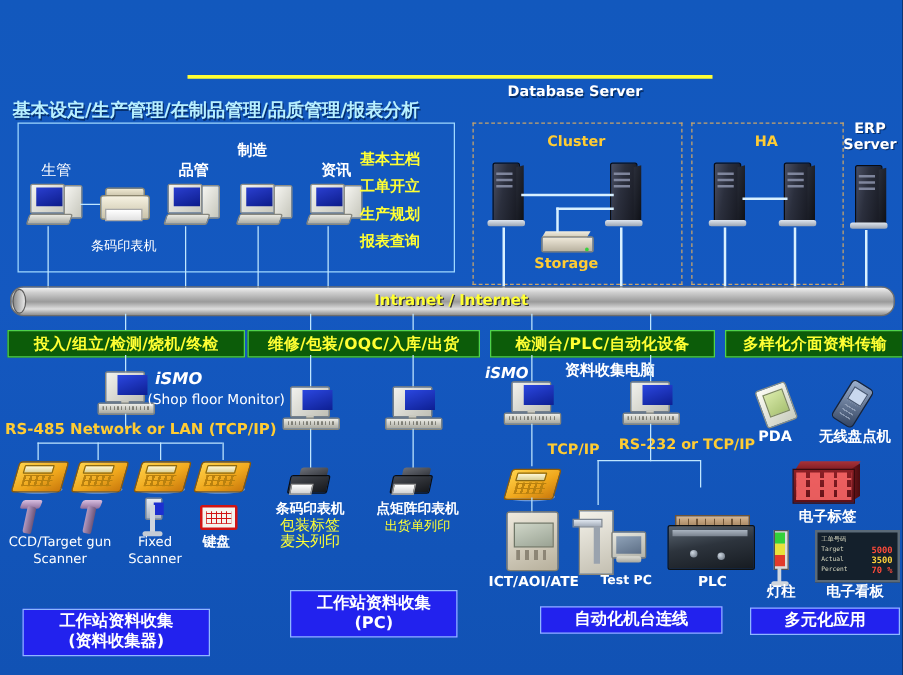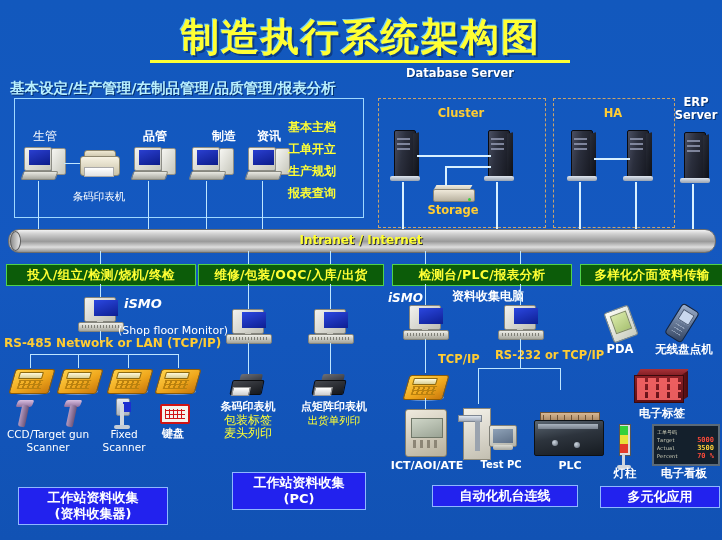--- a/index.html
+++ b/index.html
@@ -238,21 +238,20 @@
   .plc .strip{position:absolute;left:4px;top:12px;width:60px;height:5px;
      background:linear-gradient(180deg,#aab4c0,#79828e);}
   .plc .knob{position:absolute;width:6px;height:6px;border-radius:50%;
      background:radial-gradient(circle at 35% 35%,#cfd8e2,#5d6774);}
 </style>
 </head>
 <body>
 
 <div id="page">
 
-  <div class="abs nosel" id="title">制造执行系统架构图</div>
   <div class="abs" id="title-underline"></div>
 
   <div class="abs nosel" id="left-head">基本设定/生产管理/在制品管理/品质管理/报表分析</div>
   <div class="abs" id="left-box"></div>
 
   <div class="abs nosel wt" style="left:22px;top:128px;width:46px;text-align:center;font-size:12px;font-weight:normal;">生管</div>
   <div class="dev pc" style="left:22px;top:147px;">
     <div class="mon">
         <div class="scr"></div>
       </div>
@@ -270,21 +269,21 @@
 
   <div class="abs nosel wt" style="left:132px;top:128px;width:46px;text-align:center;font-size:12px;font-weight:bold;">品管</div>
   <div class="dev pc" style="left:132px;top:147px;">
     <div class="mon">
         <div class="scr"></div>
       </div>
       <div class="twr"></div>
       <div class="kbd"></div>
   </div>
 
-  <div class="abs nosel wt" style="left:190px;top:128px;width:46px;text-align:right;font-size:12px;font-weight:bold;">制造</div>
+  <div class="abs nosel wt" style="left:190px;top:112px;width:46px;text-align:left;font-size:12px;font-weight:bold;">制造</div>
   <div class="dev pc" style="left:190px;top:147px;">
     <div class="mon">
         <div class="scr"></div>
       </div>
       <div class="twr"></div>
       <div class="kbd"></div>
   </div>
 
   <div class="abs nosel wt" style="left:246px;top:128px;width:46px;text-align:center;font-size:12px;font-weight:bold;">资讯</div>
   <div class="dev pc" style="left:246px;top:147px;">
@@ -376,39 +375,39 @@
       <div class="base"></div>
   </div>
   <div class="abs vl2" style="left:692px;top:184px;height:47px;"></div>
 
   <div class="abs" id="bus"></div>
   <div class="abs" id="bus-cap"></div>
   <div class="abs nosel" id="bus-label">Intranet / Internet</div>
 
   <div class="abs greenbar" style="left:6px;top:264px;width:188px;">投入/组立/检测/烧机/终检</div>
   <div class="abs greenbar" style="left:198px;top:264px;width:184px;">维修/包装/OQC/入库/出货</div>
-  <div class="abs greenbar" style="left:392px;top:264px;width:178px;">检测台/PLC/报表分析</div>
+  <div class="abs greenbar" style="left:392px;top:264px;width:178px;">检测台/PLC/自动化设备</div>
   <div class="abs greenbar" style="left:580px;top:264px;width:142px;">多样化介面资料传输</div>
 
   <div class="abs vl" style="left:100px;top:251px;height:13px;"></div>
   <div class="abs vl" style="left:248px;top:251px;height:13px;"></div>
   <div class="abs vl" style="left:330px;top:251px;height:13px;"></div>
   <div class="abs vl" style="left:425px;top:251px;height:13px;"></div>
   <div class="abs vl" style="left:520px;top:251px;height:13px;"></div>
 
   <div class="abs vl" style="left:100px;top:284px;height:14px;"></div>
   <div class="dev pc2" style="left:78px;top:297px;">
     <div class="mon">
         <div class="scr"></div>
       </div>
       <div class="neck"></div>
       <div class="kbd"></div>
   </div>
   <div class="abs nosel wt" style="left:124px;top:296px;font-size:13px;font-weight:bold;font-style:italic;">iSMO</div>
-  <div class="abs nosel wt" style="left:118px;top:324px;font-size:11px;text-align:right;">(Shop floor Monitor)</div>
+  <div class="abs nosel wt" style="left:118px;top:313px;font-size:11px;text-align:right;">(Shop floor Monitor)</div>
 
   <div class="abs vl" style="left:100px;top:331px;height:12px;"></div>
   <div class="abs nosel or" style="left:4px;top:336px;font-size:12px;font-weight:bold;">RS-485 Network or LAN (TCP/IP)</div>
 
   <div class="abs hl" style="left:30px;top:354px;width:148px;"></div>
   <div class="abs vl" style="left:30px;top:354px;height:14px;"></div>
   <div class="abs vl" style="left:78px;top:354px;height:14px;"></div>
   <div class="abs vl" style="left:128px;top:354px;height:14px;"></div>
   <div class="abs vl" style="left:178px;top:354px;height:14px;"></div>
 

